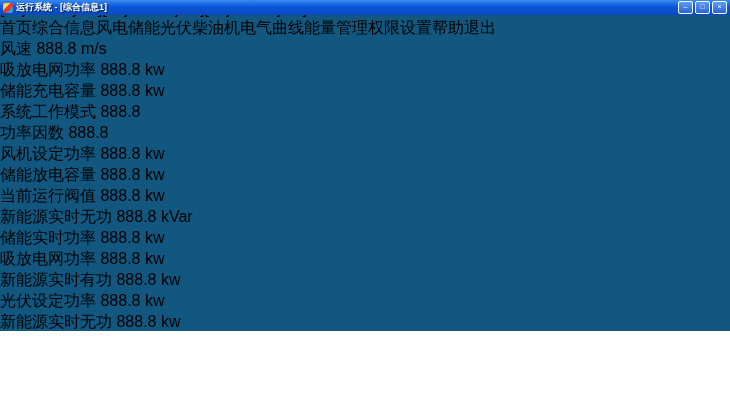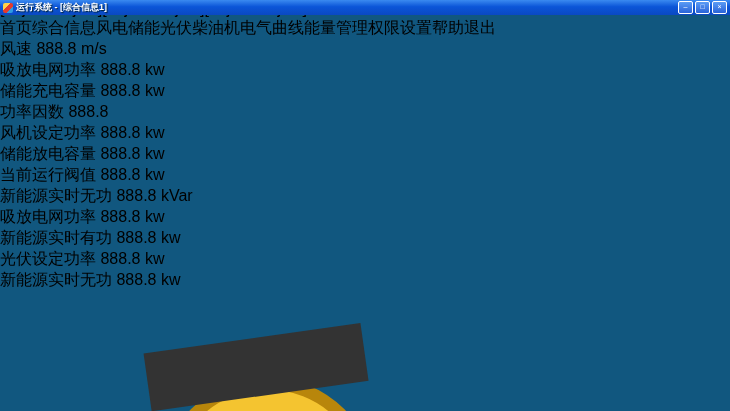--- a/index.html
+++ b/index.html
@@ -1,17 +1,17 @@
 <!DOCTYPE html>
 <html><head>
 <meta charset="utf-8">
 <style>
   html,body{margin:0;padding:0;}
   body{width:730px;height:411px;overflow:hidden;font-family:"Liberation Sans","DejaVu Sans",sans-serif;}
-  .screen{position:relative;width:730px;height:411px;background:#11577f;overflow:hidden;}
+  .screen{position:relative;width:730px;height:331px;background:#11577f;overflow:hidden;}
 
   
   .titlebar{position:absolute;top:0;left:0;right:0;height:15px;background:linear-gradient(180deg,#3a8af0,#0b55d8 45%,#0a49c2);display:flex;align-items:center;padding:0 3px;gap:3px;}
   .app-icon{width:10px;height:10px;border-radius:2px;background:linear-gradient(135deg,#ffd24a 0 40%,#e23b2e 40% 70%,#2e9be2 70%);flex:none;}
   .win-title{color:#fff;font-size:9px;font-weight:bold;white-space:nowrap;flex:1;text-shadow:1px 1px 1px #023;}
   .winbtns{display:flex;gap:2px;}
   .win-btn{width:13px;height:11px;border:1px solid #fff;border-radius:2px;background:linear-gradient(180deg,#5a9cf5,#2a63d8);color:#fff;font-size:7px;line-height:9px;text-align:center;cursor:pointer;}
   .win-btn.close{background:linear-gradient(180deg,#f08568,#d campo 0;background:linear-gradient(180deg,#f08568,#cf3a18);}
   .menubar{position:absolute;top:15px;left:0;right:0;height:12px;background:#ece9d8;border-bottom:1px solid #aca899;display:flex;align-items:center;gap:12px;padding:0 5px;}
   .menu-item{font-size:9px;color:#111;cursor:pointer;white-space:nowrap;}
@@ -75,20 +75,25 @@
           <span class="led">888.8</span>
           <span class="m-unit">kw</span>
         </div>
 
         <div class="m-cell">
           <span class="m-label">储能充电容量</span>
           <span class="led">888.8</span>
           <span class="m-unit">kw</span>
         </div>
 
+        <div class="m-cell">
+          <span class="m-label">系统工作模式</span>
+          <span class="led">888.8</span>
+          <span class="m-unit"></span>
+        </div>
 
         <div class="m-cell">
           <span class="m-label">功率因数</span>
           <span class="led">888.8</span>
           <span class="m-unit"></span>
         </div>
 
         <div class="m-cell">
           <span class="m-label">风机设定功率</span>
           <span class="led">888.8</span>
@@ -107,20 +112,25 @@
           <span class="m-unit">kw</span>
         </div>
 
         <div class="m-cell">
           <span class="m-label">新能源实时无功</span>
           <span class="led">888.8</span>
           <span class="m-unit">kVar</span>
         </div>
 
 
+        <div class="m-cell">
+          <span class="m-label">储能实时功率</span>
+          <span class="led">888.8</span>
+          <span class="m-unit">kw</span>
+        </div>
 
         <div class="m-cell">
           <span class="m-label">吸放电网功率</span>
           <span class="led">888.8</span>
           <span class="m-unit">kw</span>
         </div>
 
         <div class="m-cell">
           <span class="m-label">新能源实时有功</span>
           <span class="led">888.8</span>

